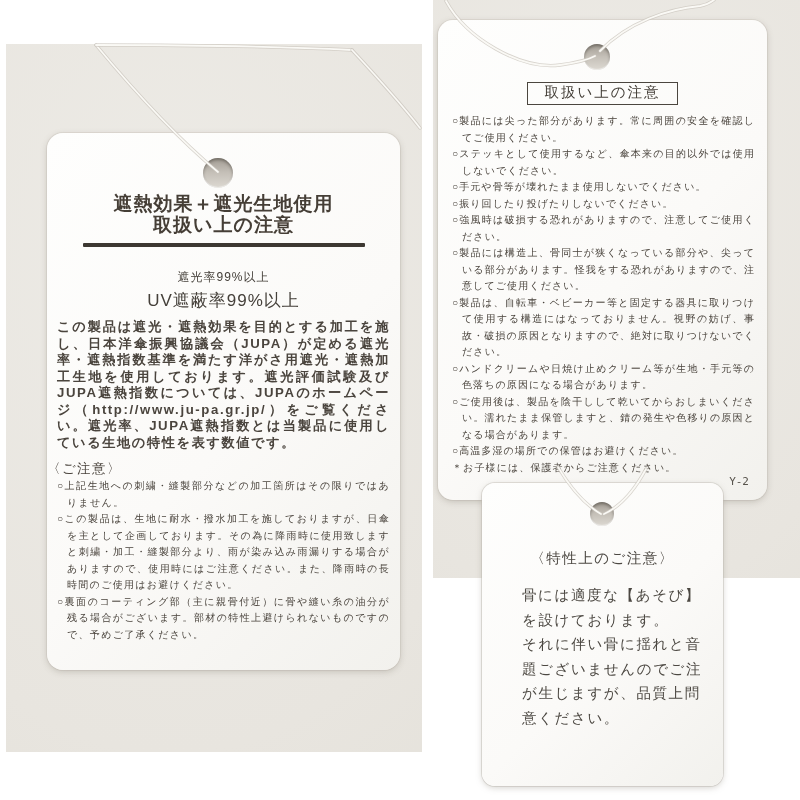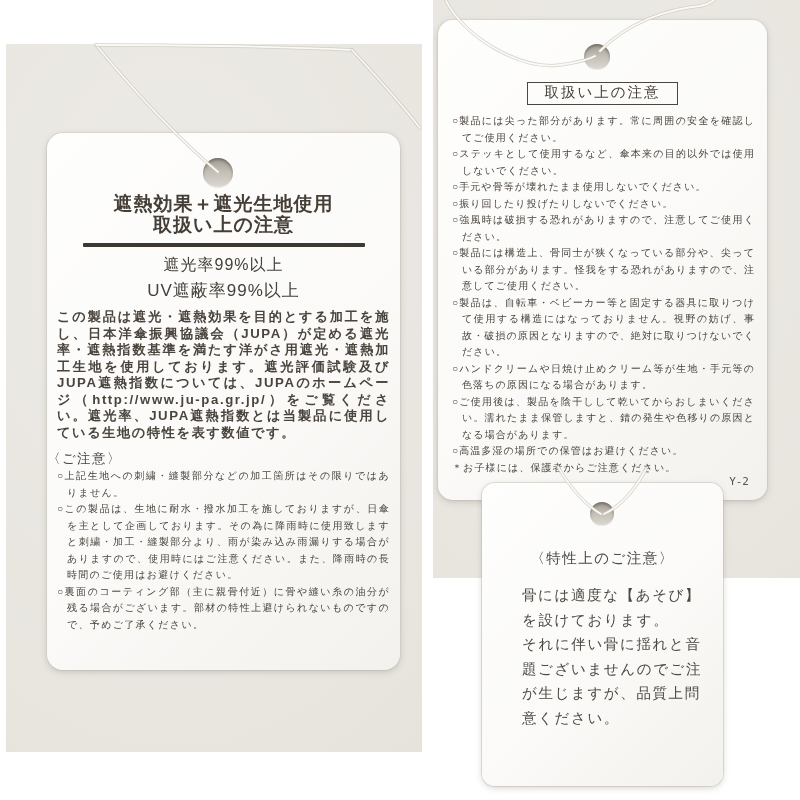--- a/index.html
+++ b/index.html
@@ -27,21 +27,21 @@
           box-shadow:inset 0 2px 3px rgba(55,50,44,.45), inset 0 -1px 1px rgba(255,255,255,.65); }
   .hole-left   { left:156px; top:25px; width:30px; height:30px; }
   .hole-right  { left:146px; top:24px; width:26px; height:26px; }
   .hole-bottom { left:108px; top:19px; width:24px; height:24px; }
 
   
   .lt-title { margin-top:60px; text-align:center; font-weight:bold; font-size:19px;
               line-height:21px; color:#453e36; letter-spacing:1px; }
   .lt-divider { margin:8px auto 0; width:282px; height:4px; background:#3d3832; border-radius:1px; }
   .lt-spec { text-align:center; color:#45403a; letter-spacing:1px; }
-  .lt-spec1 { margin-top:8px; font-size:16px; }
+  .lt-spec1 { margin-top:22px; font-size:12px; }
   .lt-spec2 { margin-top:3px; font-size:17px; }
   .lt-body { margin:7px 10px 0; font-size:13.2px; line-height:16.5px; letter-spacing:1.6px;
              text-align:justify; color:#4a443d;font-weight:bold; }
   .lt-nh { font-size:13.4px; color:#4a443d; letter-spacing:1.5px; margin-top:9px; }
 
   ul.blist { list-style:none; font-size:10px; line-height:16.5px; color:#4a443d; }
   ul.blist li { padding-left:1em; text-indent:-1em; text-align:justify; }
   .lt-list { margin:0 10px; letter-spacing:1.3px; }
 
   

